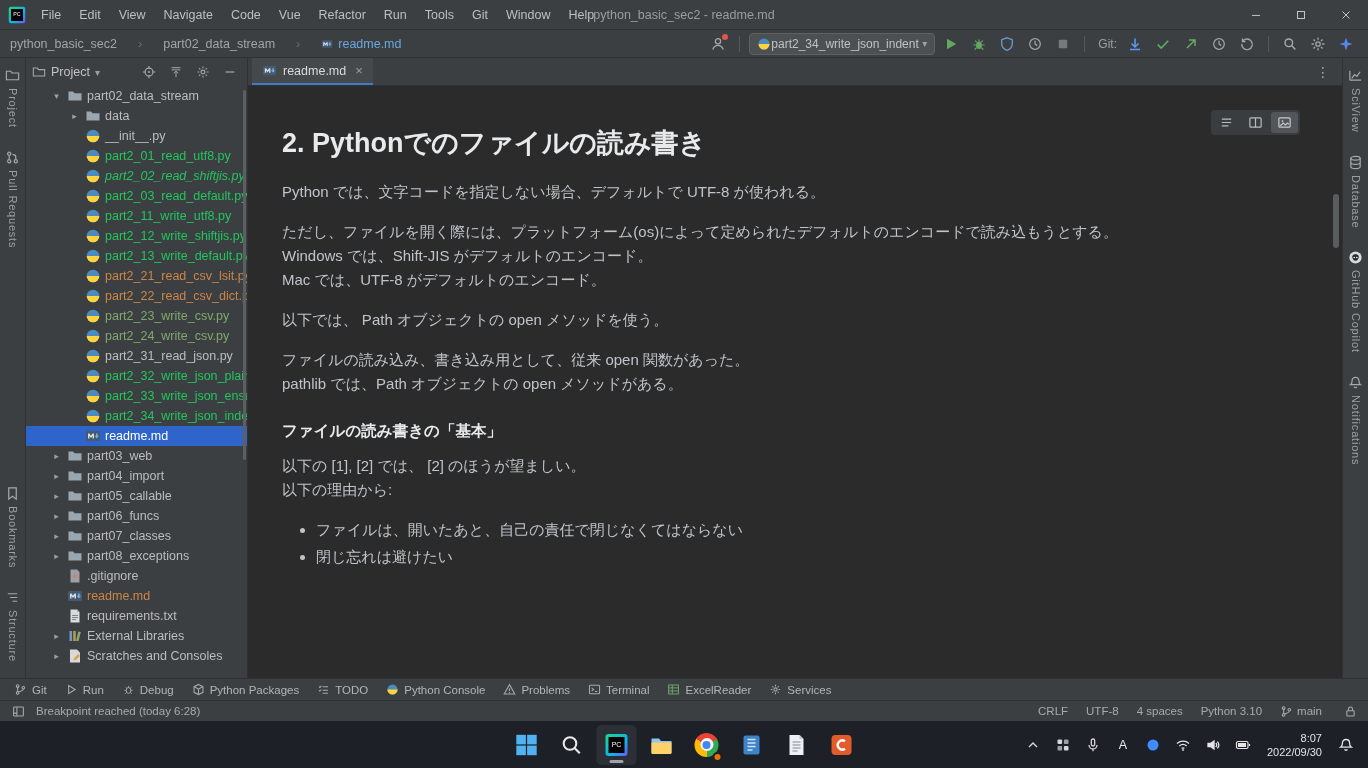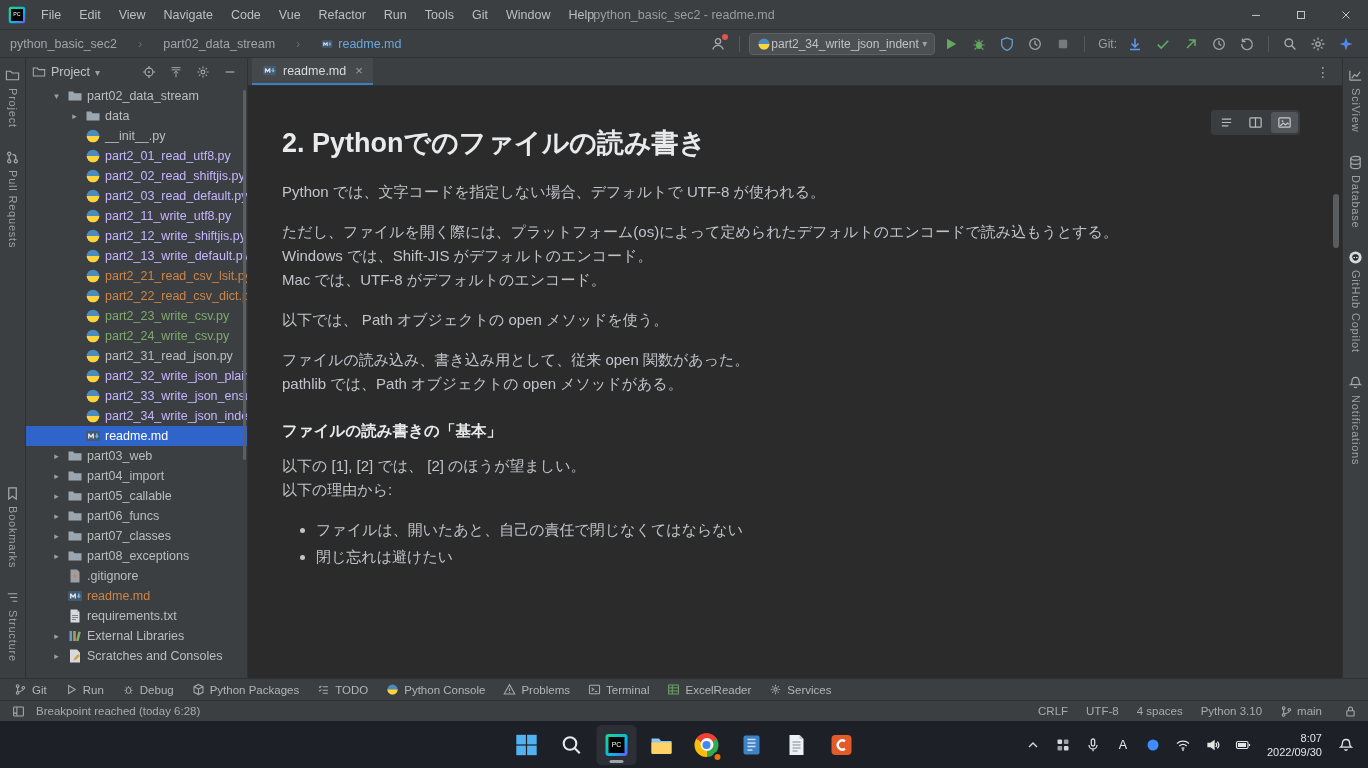--- a/index.html
+++ b/index.html
@@ -52,21 +52,21 @@
 .ph-spacer{flex:1}
 .panel-header .nbtn{width:22px;height:22px}
 .panel-header .nbtn .ic{width:14px;height:14px}
 .tree{flex:1;overflow:hidden;font-size:12.5px}
 .row{height:20px;display:flex;align-items:center;gap:4px;white-space:nowrap;overflow:hidden}
 .row.selected{background:#2f65ca}
 .row.selected .lbl{color:#fff}
 .chev{width:13px;flex:none;text-align:center;font-size:9px;color:#9da0a3}
 .row .ic{width:16px;height:16px}
 .lbl{color:#bbbdbf}
-.c-yel{color:#c4b5fd}.c-org{color:#cc8549}.c-grn{color:#7fa86d}.c-def{color:#bbbdbf}
+.c-yel{color:#22c55e}.c-org{color:#cc8549}.c-grn{color:#7fa86d}.c-def{color:#bbbdbf}
 .tree-scroll{position:absolute;right:1px;top:32px;width:3px;height:370px;border-radius:2px;background:#5d6062}
 
 .editor{flex:1;display:flex;flex-direction:column;min-width:0;background:#2b2b2b}
 .tabbar{height:28px;flex:none;background:#3c3f41;border-bottom:1px solid #2f3133;display:flex;align-items:stretch;padding-left:4px}
 .tab{display:flex;align-items:center;gap:6px;padding:0 10px;font-size:12.5px;color:#d8dadc;background:#45494b;border-bottom:2px solid #3d7dc8}
 .tab .ic{width:15px;height:15px}
 .tab-close{color:#9da0a3;font-size:13px;margin-left:3px}
 .tab-menu{margin-left:auto;padding:0 12px;display:flex;align-items:center;color:#a6a9ac;font-size:14px}
 .editor-body{flex:1;position:relative;overflow:hidden;padding:40px 60px 0 34px}
 .view-toggle{position:absolute;top:24px;right:42px;display:flex;gap:2px;background:#3a3d3f;border-radius:4px;padding:2px}
@@ -442,21 +442,21 @@
           <div class="row" style="padding-left: 42px;">
             <span class="chev"></span>
             <span class="ic">
               <svg viewBox="0 0 16 16">
                 <circle cx="8" cy="8" r="6.3" fill="#4b8bbe"></circle>
                 <path d="M1.7 8a6.3 6.3 0 0 0 12.6 0z" fill="#ffd43b"></path>
               </svg>
             </span>
             <span class="lbl c-yel">part2_01_read_utf8.py</span>
           </div>
-          <div class="row" style="padding-left: 42px;">
+          <div class="row" style="padding-left: 42px; font-style: italic;">
             <span class="chev"></span>
             <span class="ic">
               <svg viewBox="0 0 16 16">
                 <circle cx="8" cy="8" r="6.3" fill="#4b8bbe"></circle>
                 <path d="M1.7 8a6.3 6.3 0 0 0 12.6 0z" fill="#ffd43b"></path>
               </svg>
             </span>
             <span class="lbl c-yel">part2_02_read_shiftjis.py</span>
           </div>
           <div class="row" style="padding-left: 42px;">

